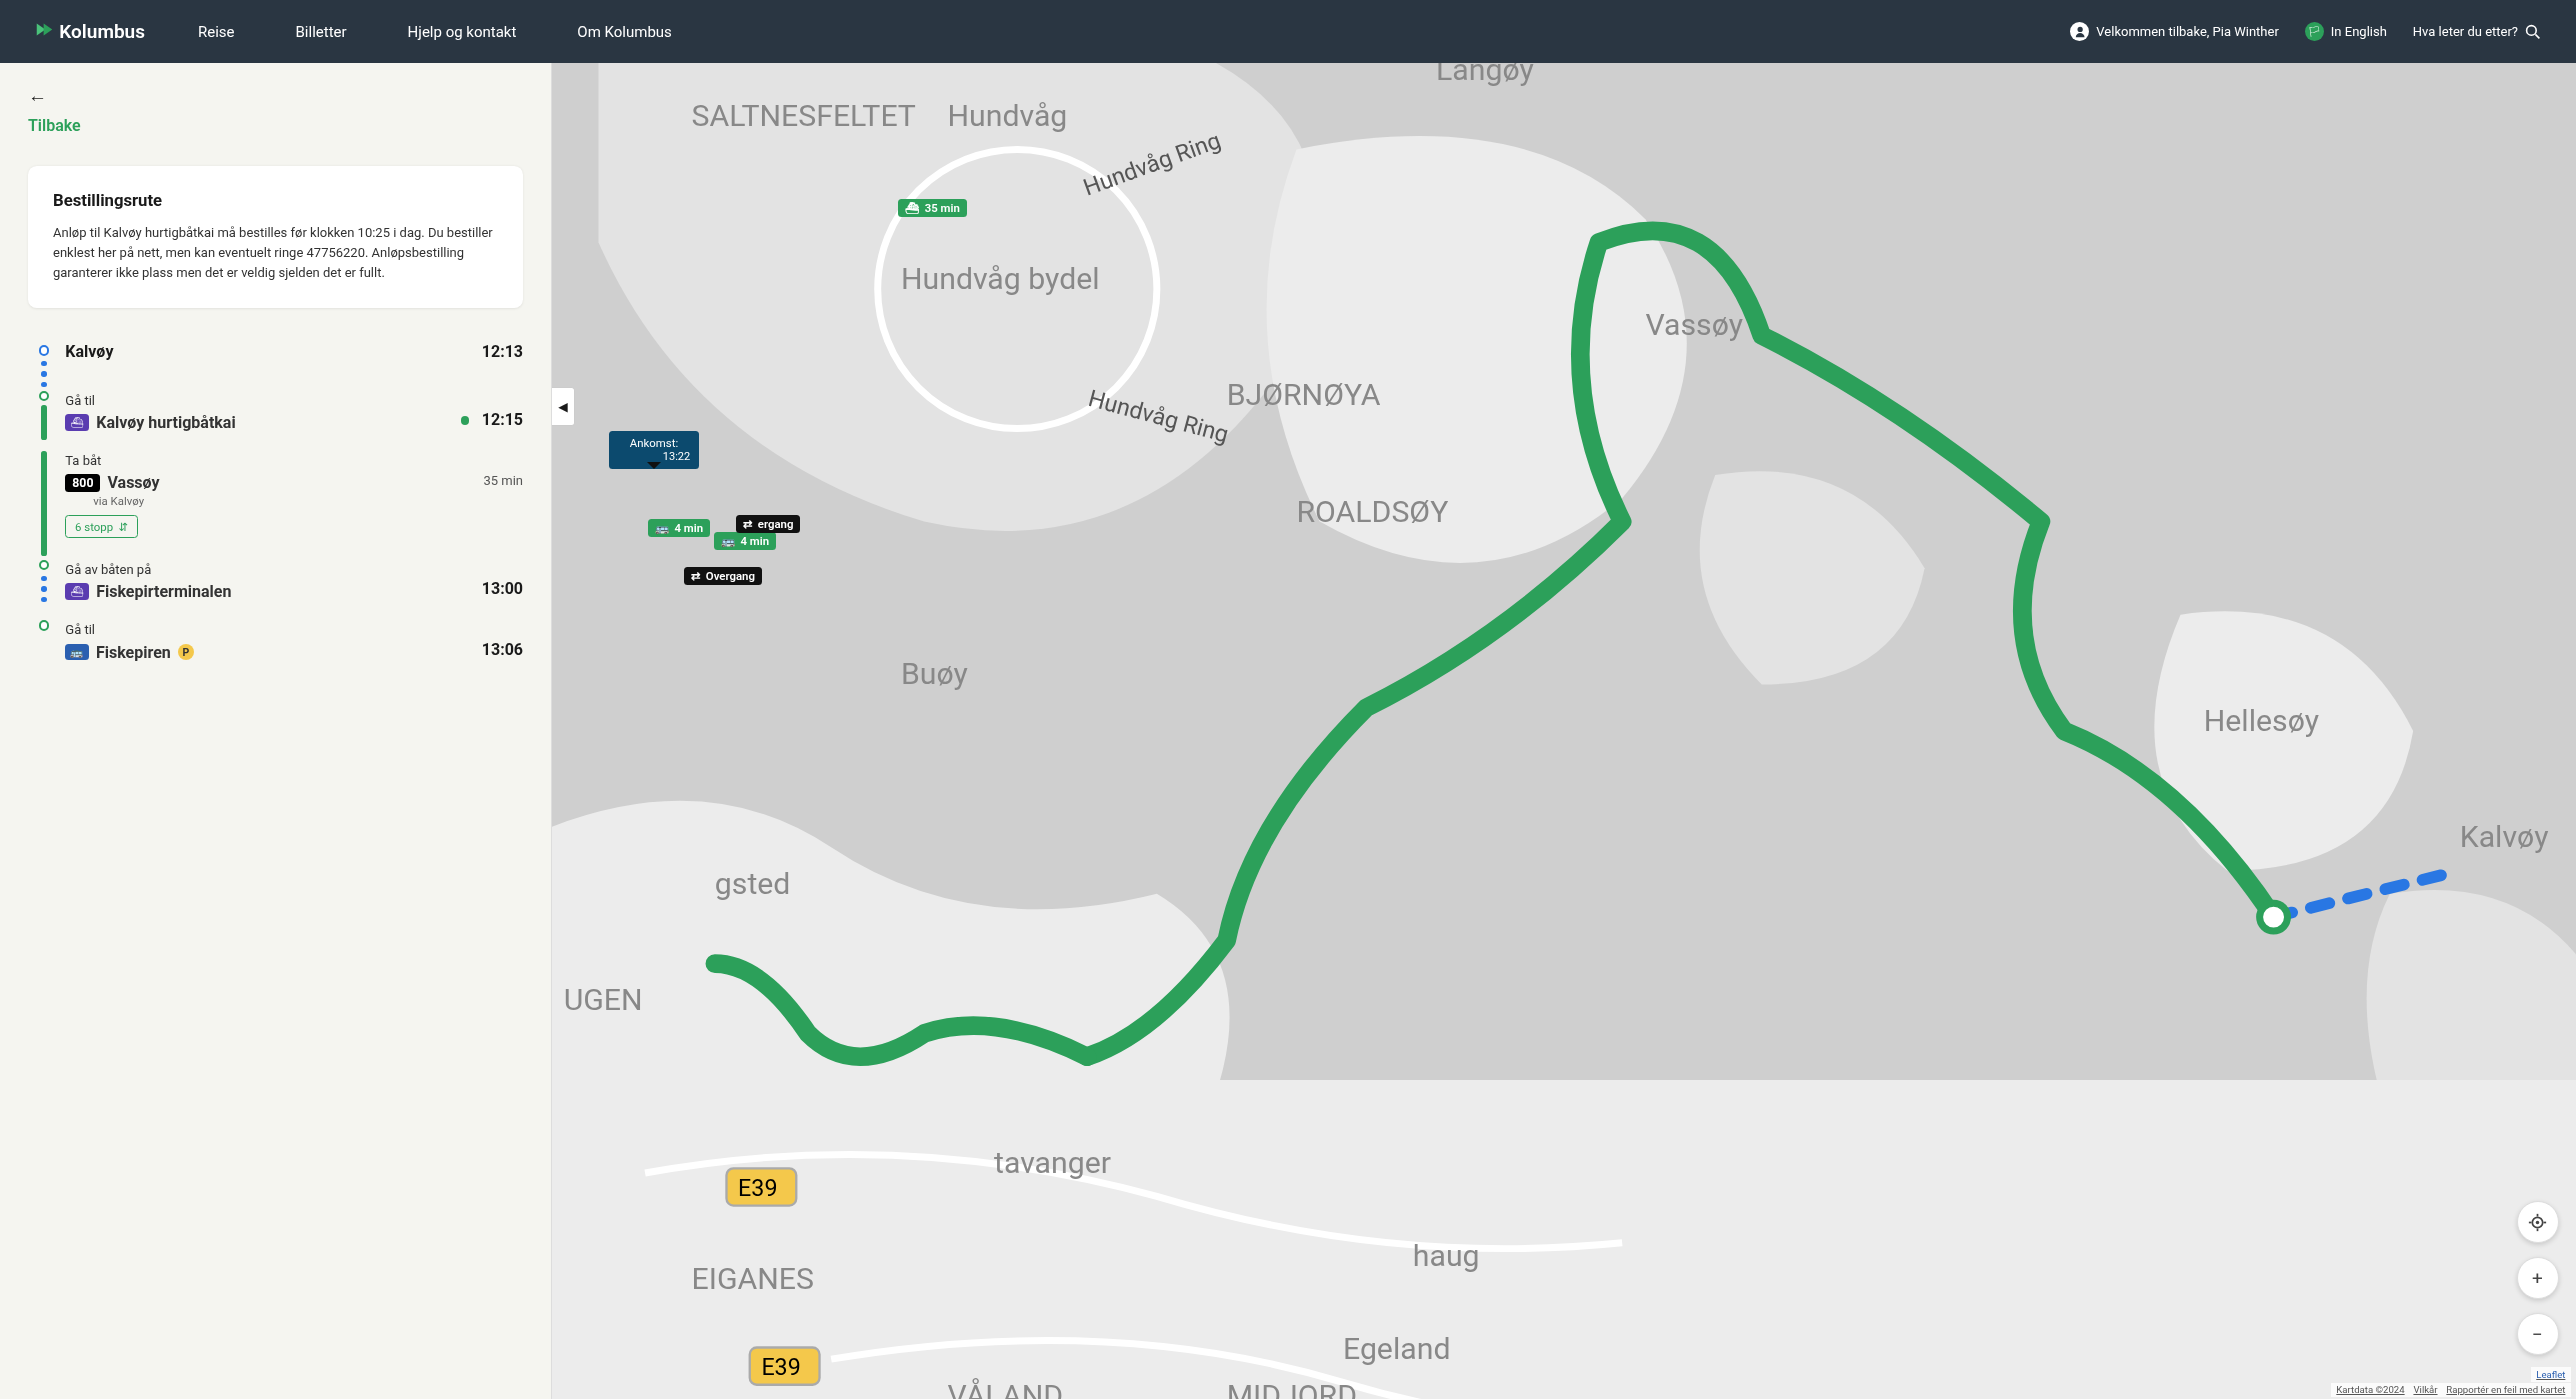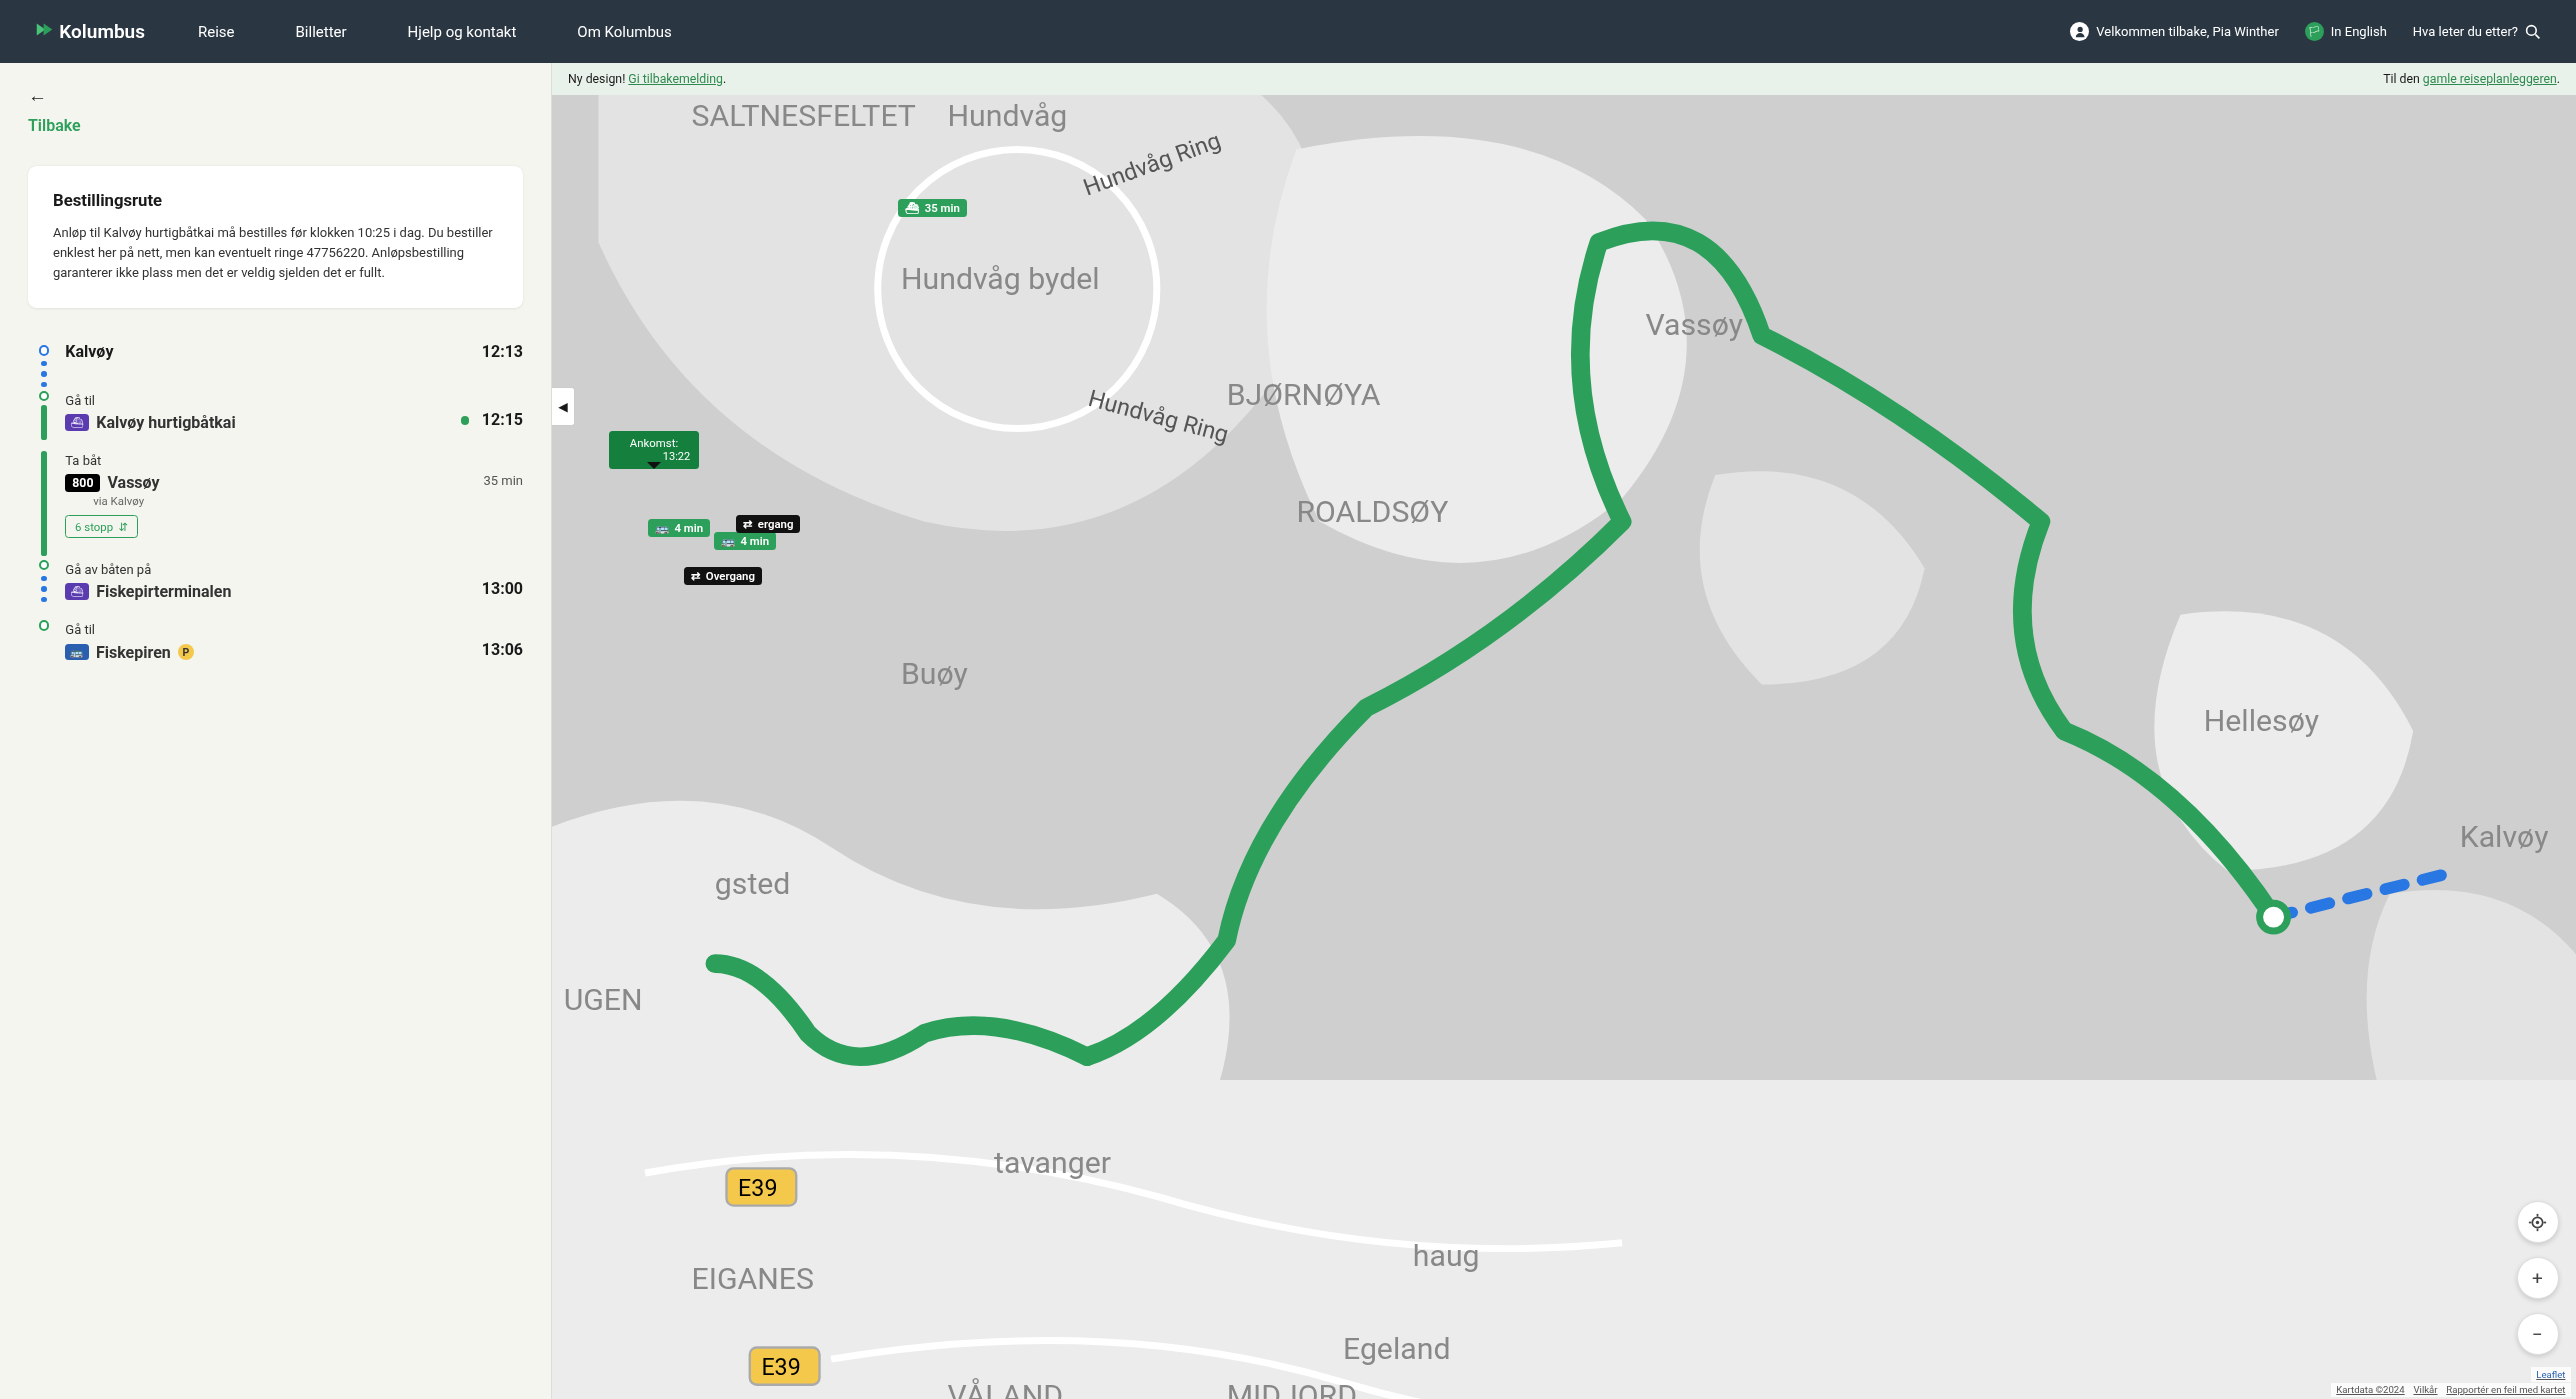--- a/index.html
+++ b/index.html
@@ -49,21 +49,21 @@
 .status-dot { width: 8.8px; height: 8.8px; background: #2ca05a; border-radius: 50%; display: inline-block; margin-right: 8.8px; }
 
 .map-pane { flex: 1; position: relative; background: #cfcfcf; }
 .banner { position: absolute; top: 0; left: 0; right: 0; background: #e9f2ea; padding: 8.8px 16px; font-size: 12.3px; display: flex; justify-content: space-between; z-index: 5; }
 .banner a { color: #2f8a4f; text-decoration: underline; }
 .map-svg { width: 100%; height: 100%; }
 .collapse-handle { position: absolute; left: 0; top: 324px; width: 23px; height: 39px; background: #fff; border: 0.9px solid #ccc; border-left: none; border-radius: 0 3.5px 3.5px 0; display: flex; align-items: center; justify-content: center; cursor: pointer; z-index: 6; font-size: 12.3px; }
 .map-label-tag { position: absolute; background: #fff; border: 0.9px solid #2ca05a; border-radius: 3.5px; padding: 1.8px 7px; font-size: 11.4px; font-weight: 600; display: flex; align-items: center; gap: 5.3px; }
 .map-label-tag.green { background: #2ca05a; color: #fff; border: none; }
 .map-label-tag.black { background: #111; color: #fff; border: none; }
-.arrival-popup { position: absolute; background: #15803d; color: #fff; border-radius: 3.5px; padding: 5.3px 8.8px; font-size: 11.4px; text-align: center; }
+.arrival-popup { position: absolute; background: #0c4a6e; color: #fff; border-radius: 3.5px; padding: 5.3px 8.8px; font-size: 11.4px; text-align: center; }
 .arrival-popup .time { font-size: 11px; font-weight: 400; margin-left: 45px; }
 .arrival-popup::after { content: ""; position: absolute; bottom: -7px; left: 50%; transform: translateX(-50%); border: 7px solid transparent; border-top-color: #111; }
 .map-controls { position: absolute; right: 17.5px; bottom: 44px; display: flex; flex-direction: column; gap: 14px; z-index: 6; }
 .map-btn { width: 42px; height: 42px; border-radius: 50%; background: #fff; border: 0.9px solid #ddd; box-shadow: 0 1.8px 5.3px rgba(0,0,0,.15); display: flex; align-items: center; justify-content: center; cursor: pointer; font-size: 19px; color: #444; }
 .attrib { position: absolute; bottom: 1.8px; right: 5.3px; font-size: 9.6px; color: #555; background: rgba(255,255,255,.8); padding: 1.8px 5.3px; z-index: 6; display: flex; gap: 8.8px; text-decoration: underline; }
 .attrib a { color: #2a5fb0; }
 .place-label { font-size: 13px; fill: #888; }
 .road-label { font-size: 10px; fill: #555; }
 .road-shield { fill: #f4c84b; stroke: #aaa; }
 .land { fill: #ececec; }
@@ -216,30 +216,20 @@
               <span style="width:16px;height:16px;border-radius:50%;background:#f4c84b;display:inline-flex;align-items:center;justify-content:center;font-size:10.5px;font-weight:700">P</span>
             </span>
             <span class="leg-time">13:06</span>
           </div>
         </div>
       </div>
     </div>
   </div>
 
   <div class="map-pane">
-    <div class="banner">
-      <span>
-        <span>Ny design! </span>
-        <a>Gi tilbakemelding</a>.
-      </span>
-      <span>
-        <span>Til den </span>
-        <a>gamle reiseplanleggeren</a>.
-      </span>
-    </div>
 
     <div class="collapse-handle">◀</div>
 
     <svg class="map-svg" viewBox="0 0 870 740" preserveAspectRatio="xMidYMid slice">
       <rect class="water" width="870" height="740"></rect>
 
       <path class="land" d="M-20 420 Q60 380 120 420 T260 440 Q310 470 280 540 Q230 640 120 660 Q40 680 -20 640 Z"></path>
       <path class="land2" d="M20 60 Q150 30 280 80 Q360 120 310 220 Q250 300 160 280 Q60 250 20 160 Z"></path>
       <path class="land" d="M320 120 Q420 100 470 150 Q510 210 460 270 Q400 320 330 280 Q290 200 320 120 Z"></path>
       <path class="land2" d="M500 260 Q560 250 590 300 Q580 350 520 350 Q480 310 500 260 Z"></path>

